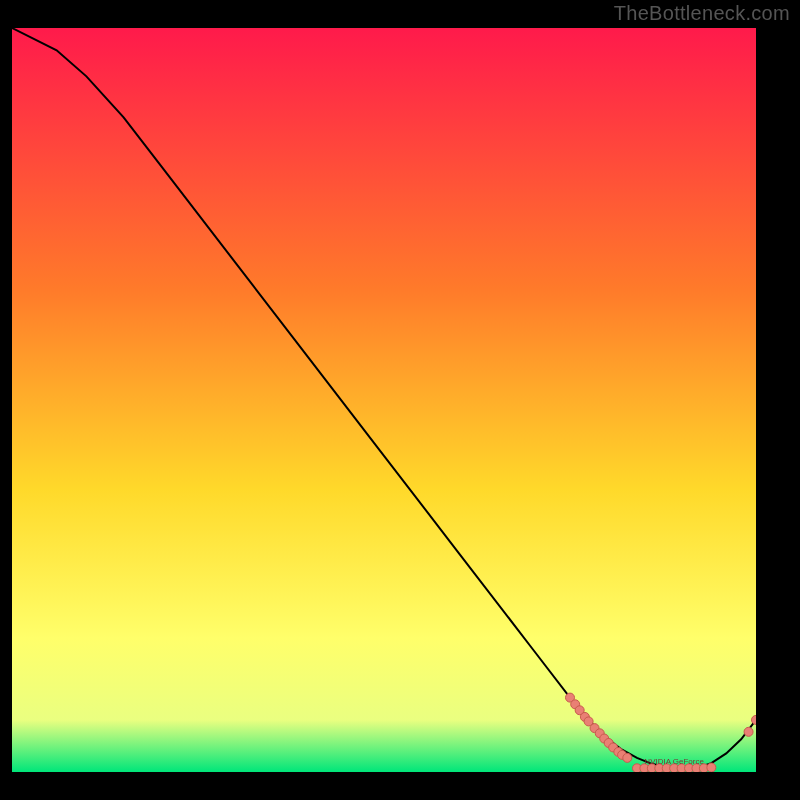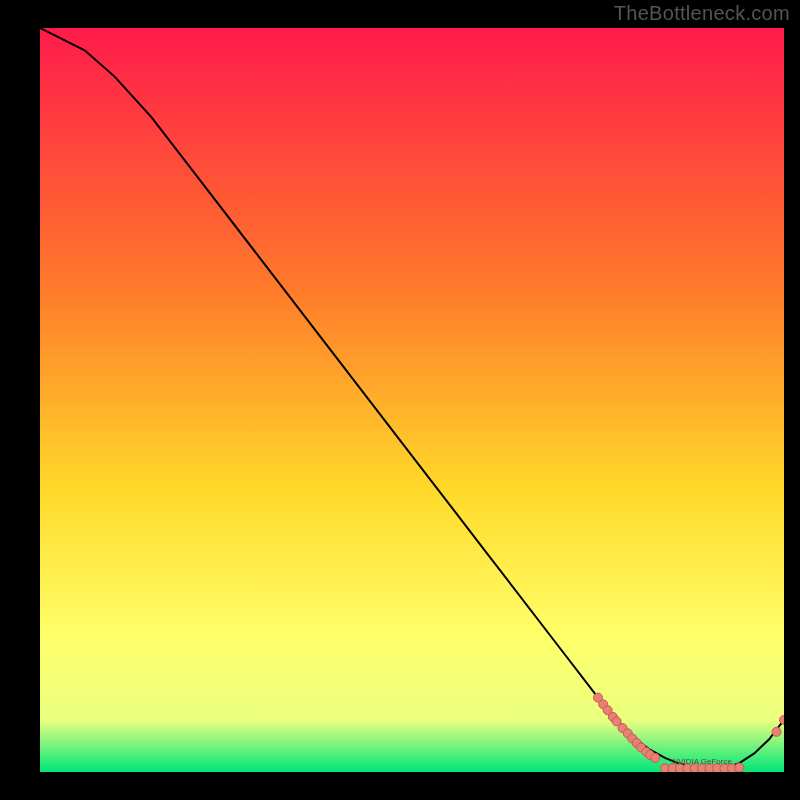--- a/index.html
+++ b/index.html
@@ -23,21 +23,21 @@
     right: 10px;
     color: #555;
     font-size: 20px;
     font-weight: 500;
     letter-spacing: 0.3px;
     user-select: none;
     margin-left: 20px;
   }
   .plot-area {
     position: absolute;
-    left: 40px;
+    left: 12px;
     top: 28px;
     width: 664px;
     height: 744px;
   }
   svg { display: block; }
 </style>
 </head>
 <body>
 
 <div class="frame">

